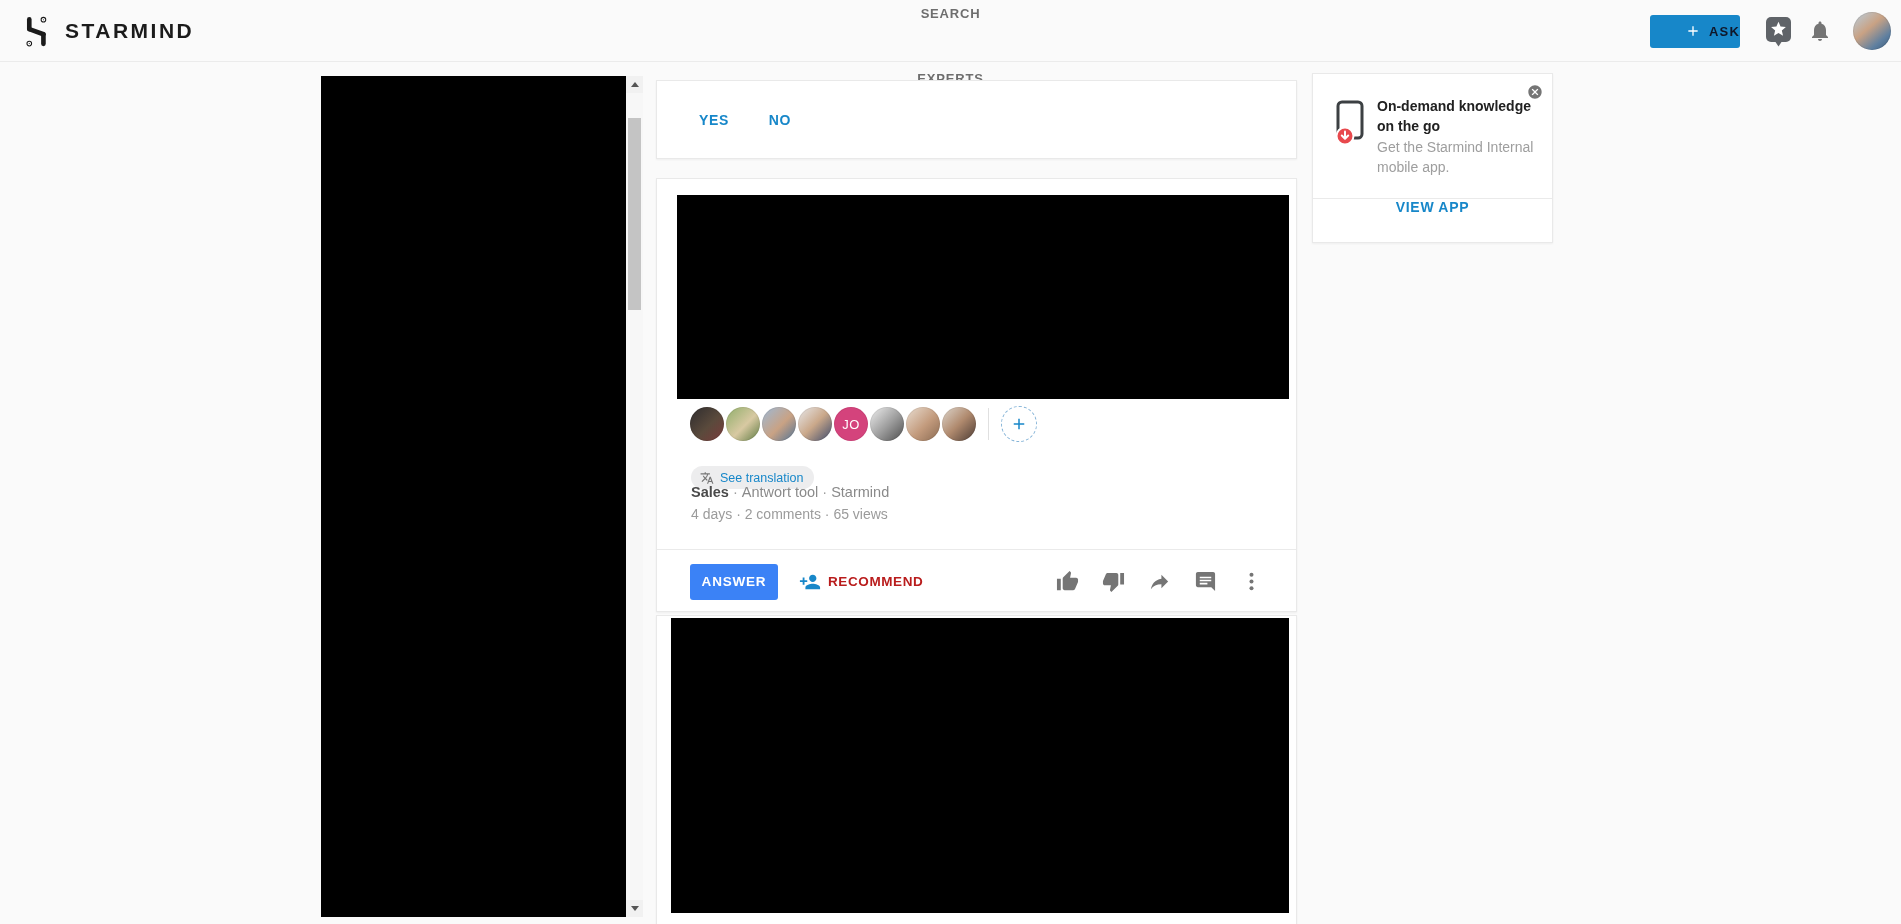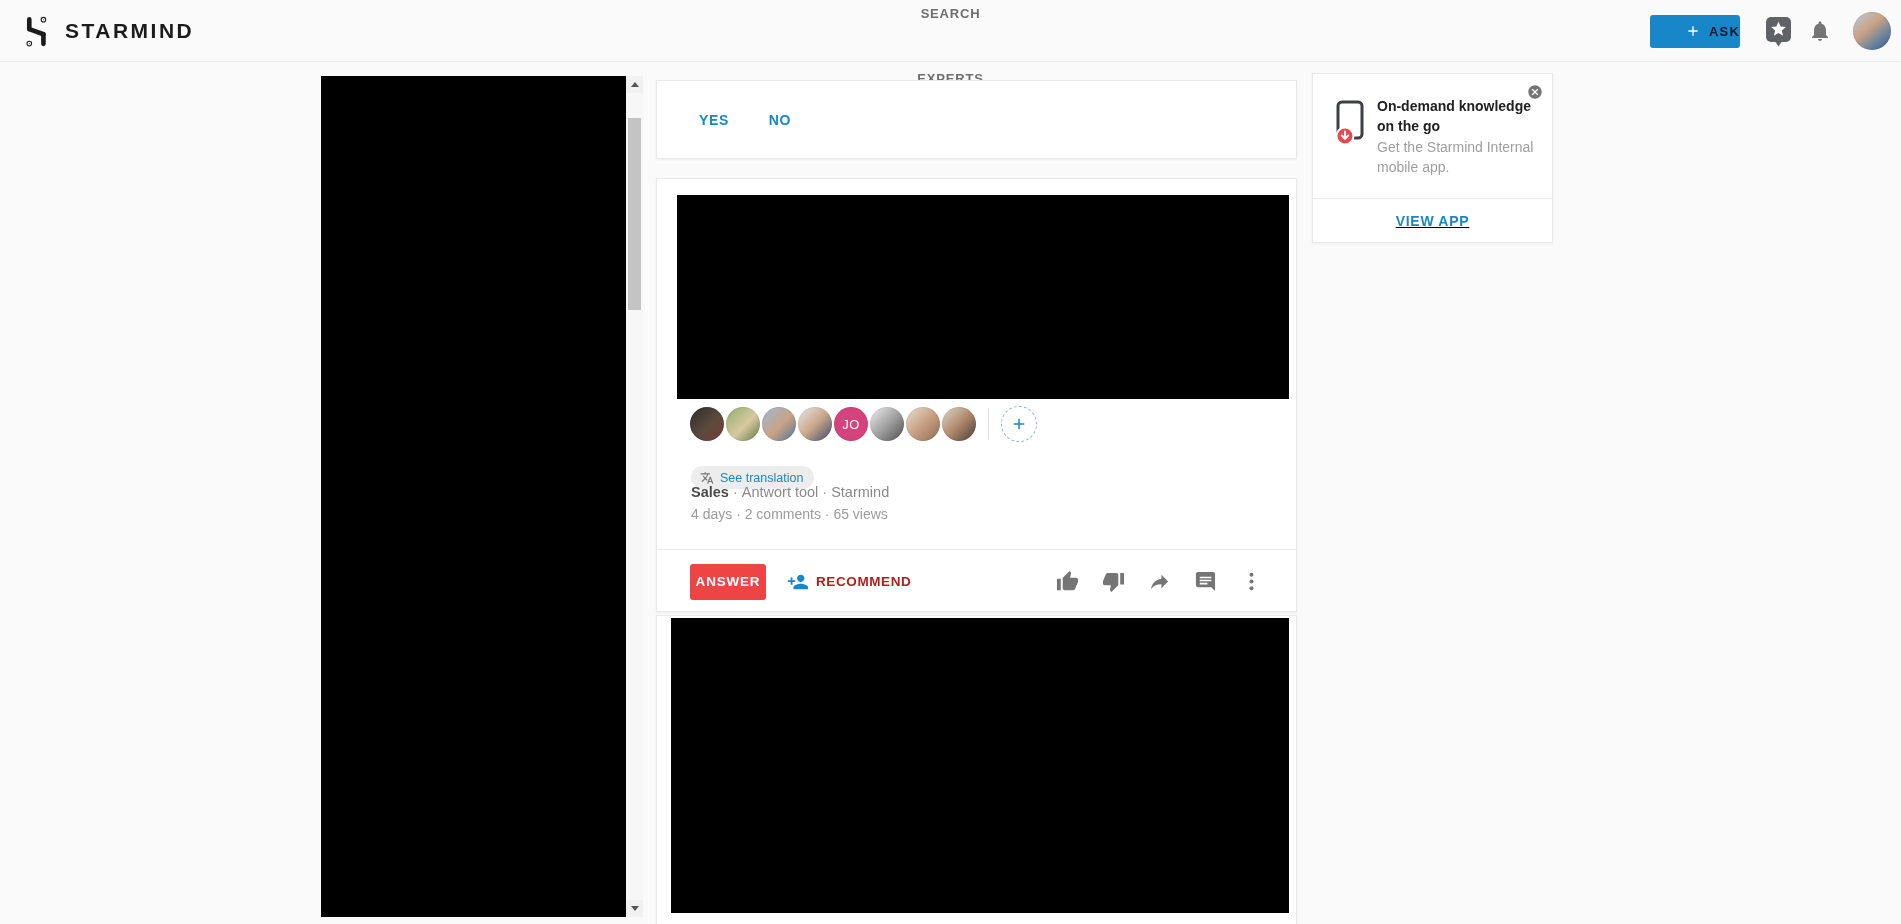--- a/index.html
+++ b/index.html
@@ -48,38 +48,38 @@
   .add-expert { width:36px; height:36px; border-radius:50%; border:1.5px dashed #85b4d8; background:#fff; display:flex; align-items:center; justify-content:center; cursor:pointer; }
   .chip { position:absolute; left:34px; top:272px; height:23px; background:#ededee; border-radius:12px; display:flex; align-items:center; gap:6px; padding:0 11px 0 9px; cursor:pointer; border:none; font-family:inherit;margin-top:15px; }
   .chip-label { font-size:12.5px; color:#1787c9; }
   .topics { position:absolute; left:34px; top:303px; font-size:14.5px; line-height:20px; }
   .topic-primary { color:#4a4a4a; font-weight:700; cursor:pointer; }
   .topic-sep { color:#9e9e9e; margin:0 4px; }
   .topic-link { color:#8a8a8a; cursor:pointer; }
   .meta { position:absolute; left:34px; top:327px; font-size:14px; color:#9b9b9b; }
   .q-divider { position:absolute; left:0; top:370px; width:100%; height:1px; background:#eaeaea; }
   .action-row { position:absolute; left:0; top:371px; width:100%; height:63px; display:flex; align-items:center; padding:0 33px; }
-  .answer-btn { width:76px; height:36px; background:#ef4444; color:#fff; border:none; border-radius:3px; font-size:13.5px; font-weight:700; letter-spacing:0.8px; cursor:pointer; font-family:inherit; }
+  .answer-btn { width:88px; height:36px; background:#3b82f6; color:#fff; border:none; border-radius:3px; font-size:13.5px; font-weight:700; letter-spacing:0.8px; cursor:pointer; font-family:inherit; }
   .recommend-btn { margin-left:21px; background:none; border:none; display:flex; align-items:center; gap:7px; color:#b91c1c; font-size:13.5px; font-weight:700; letter-spacing:0.6px; cursor:pointer; font-family:inherit; }
   .action-spacer { flex:1; }
   .icon-btn { background:none; border:none; padding:0; margin-left:23px; cursor:pointer; display:flex; align-items:center; }
 
   
   .answer-card { left:656px; top:615px; width:641px; height:320px; }
   .redacted-2 { position:absolute; left:14px; top:2px; width:618px; height:295px; background:#000; }
 
   
   .app-card { left:1312px; top:73px; width:241px; height:170px; }
   .close-btn { position:absolute; top:10px; right:9px; background:none; border:none; padding:0; cursor:pointer; line-height:0; }
   .app-body { position:absolute; left:0; top:0; width:100%; height:126px; }
   .phone-wrap { position:absolute; left:21px; top:25px; }
   .app-text { position:absolute; left:64px; top:22px; width:162px; }
   .app-title { font-size:14px; font-weight:700; color:#212121; line-height:20px; }
   .app-sub { margin-top:1px; font-size:14px; color:#9e9e9e; line-height:20px; }
-  .app-footer { position:absolute; left:0; bottom:0; width:100%; height:44px; border-top:1px solid #eaeaea; display:flex; align-items:center; justify-content:center;text-decoration:underline; }
+  .app-footer { position:absolute; left:0; bottom:0; width:100%; height:44px; border-top:1px solid #eaeaea; display:flex; align-items:flex-start; justify-content:center; }
   .view-app { background:none; border:none; color:#1787c9; font-size:14px; font-weight:700; letter-spacing:0.7px; cursor:pointer; font-family:inherit; }
 </style>
 </head>
 <body>
 
 <div id="stage">
 
   <div class="header">
     <div class="brand">
       <span style="line-height:0;">

